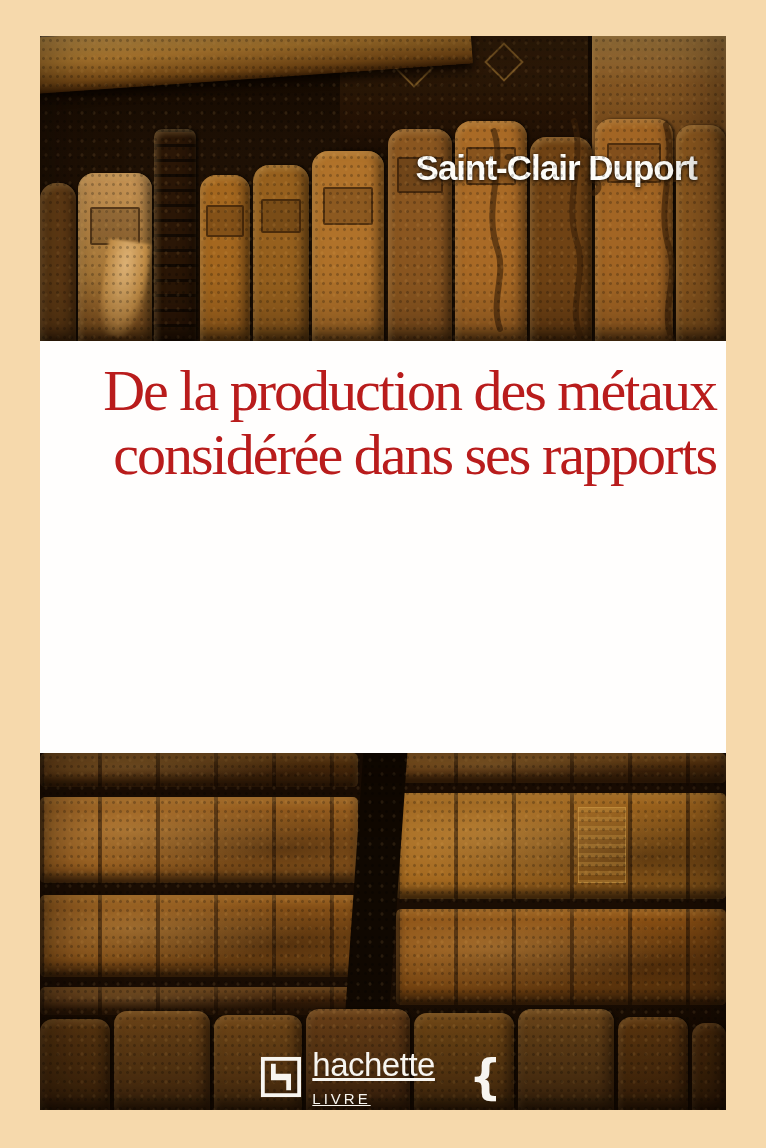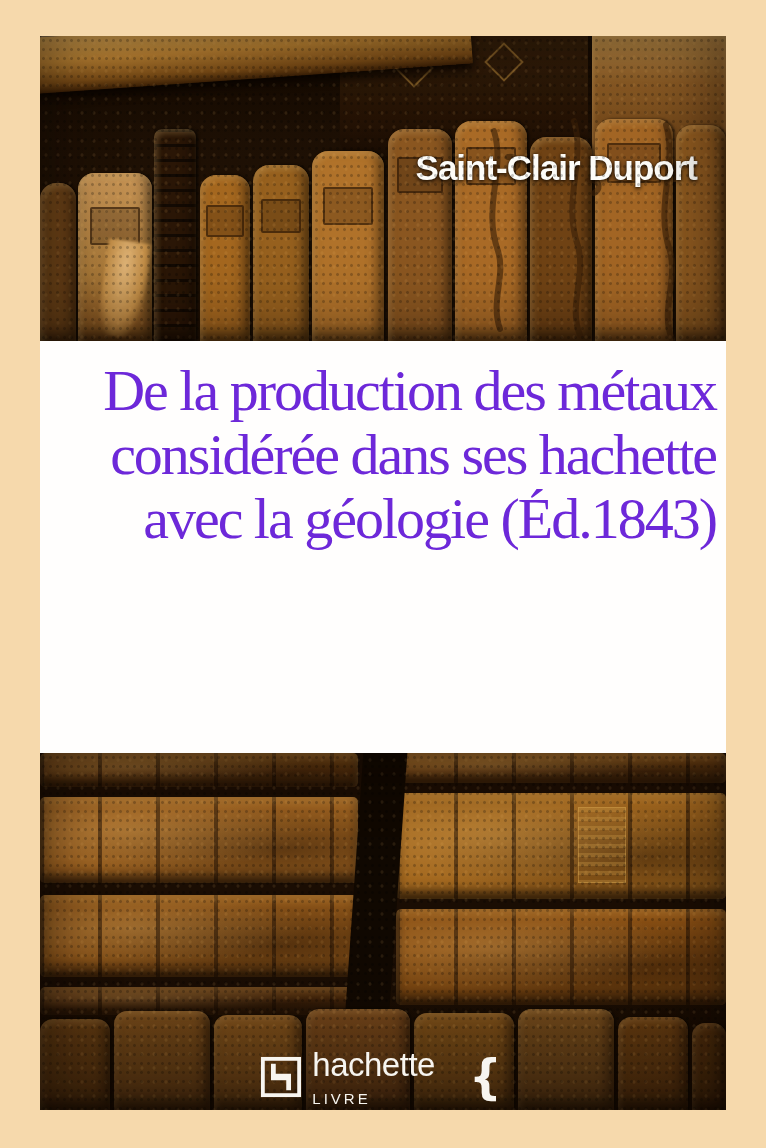--- a/index.html
+++ b/index.html
@@ -67,21 +67,21 @@
     text-shadow:0 2px 4px rgba(10,5,0,0.8), 0 0 2px rgba(10,5,0,0.6);
     white-space:nowrap;
   }
 
   
   .title-panel { position:absolute; left:40px; top:341px; width:686px; height:412px;
     background:#fffefd; }
   .title { position:absolute; top:18px; left:0; right:10px; text-align:right;
     font-family:"Liberation Serif","DejaVu Serif",serif;
     font-size:58px; line-height:64px; letter-spacing:-2px;
-    color:#6d28d9; font-weight:400; }
+    color:#b91c1c; font-weight:400; }
   .title span { display:block; }
 
   
   .b-row { position:absolute; border-radius:5px;
     box-shadow:inset 0 5px 8px rgba(255,205,120,0.22), inset 0 -8px 12px rgba(10,4,0,0.75);
     background-image:
       repeating-linear-gradient(90deg, rgba(26,12,2,0.5) 0 4px, transparent 4px 58px),
       radial-gradient(ellipse at 30% 40%, rgba(255,210,130,0.22) 0%, transparent 55%),
       radial-gradient(ellipse at 75% 60%, rgba(30,14,2,0.5) 0%, transparent 60%); }
   .gilt-block { position:absolute; border:1px solid rgba(225,175,85,0.4);
@@ -90,21 +90,21 @@
     background:#10: ; background:#100801; transform:skewX(-4deg); }
   .b-book { position:absolute; border-radius:13px 13px 0 0;
     box-shadow:inset 3px 4px 6px rgba(255,205,125,0.25), inset -4px -8px 14px rgba(10,4,0,0.7), 2px 0 3px rgba(0,0,0,0.55); }
   .b-darken { position:absolute; inset:0; pointer-events:none;
     background:linear-gradient(180deg, rgba(16,7,0,0) 55%, rgba(16,7,0,0.40) 80%, rgba(16,7,0,0.55) 100%); }
 
   
   .logos { position:absolute; left:40px; top:1046px; width:686px; height:62px;
     display:flex; align-items:center; justify-content:center; gap:34px; }
   .hachette { display:flex; align-items:center; gap:10px; color:#f7f5f0; }
-  .h-text { display:flex; flex-direction:column; line-height:1; }
+  .h-text { display:flex; flex-direction:column; line-height:1;text-decoration:underline; }
   .h-name { font-size:33px; font-weight:400; letter-spacing:-0.5px; }
   .h-sub { font-size:15px; letter-spacing:3px; margin-top:10px; }
   .bnf { display:flex; align-items:center; color:#f7f5f0; }
   .bnf-brace { font-family:"DejaVu Sans",sans-serif; font-size:46px; font-weight:700;
     transform:scaleY(1.05); margin-right:4px; line-height:1; }
   .bnf-name { font-size:43px; font-weight:700; letter-spacing:0.5px; line-height:1; }
 </style>
 </head>
 <body>
 
@@ -158,22 +158,21 @@
 
     <div class="author">Saint-Clair Duport</div>
 
     <div class="grain"></div>
     <div class="vignette"></div>
   </div>
 
   <div class="title-panel">
     <div class="title">
       <span>De la production des métaux</span>
-      <span>considérée dans ses hachette</span>
-      <span>avec la géologie (Éd.1843)</span>
+      <span>considérée dans ses rapports</span>
     </div>
   </div>
 
   <div class="photo-bottom">
 
     <div class="b-row" style="left:0;top:0;width:318px;height:34px;background-color:#6b3f12"></div>
     <div class="b-row" style="left:0;top:44px;width:318px;height:86px;background-color:#9c6120"></div>
     <div class="b-row" style="left:0;top:142px;width:318px;height:82px;background-color:#8a5318"></div>
     <div class="b-row" style="left:0;top:234px;width:318px;height:28px;background-color:#5e3510"></div>
 

